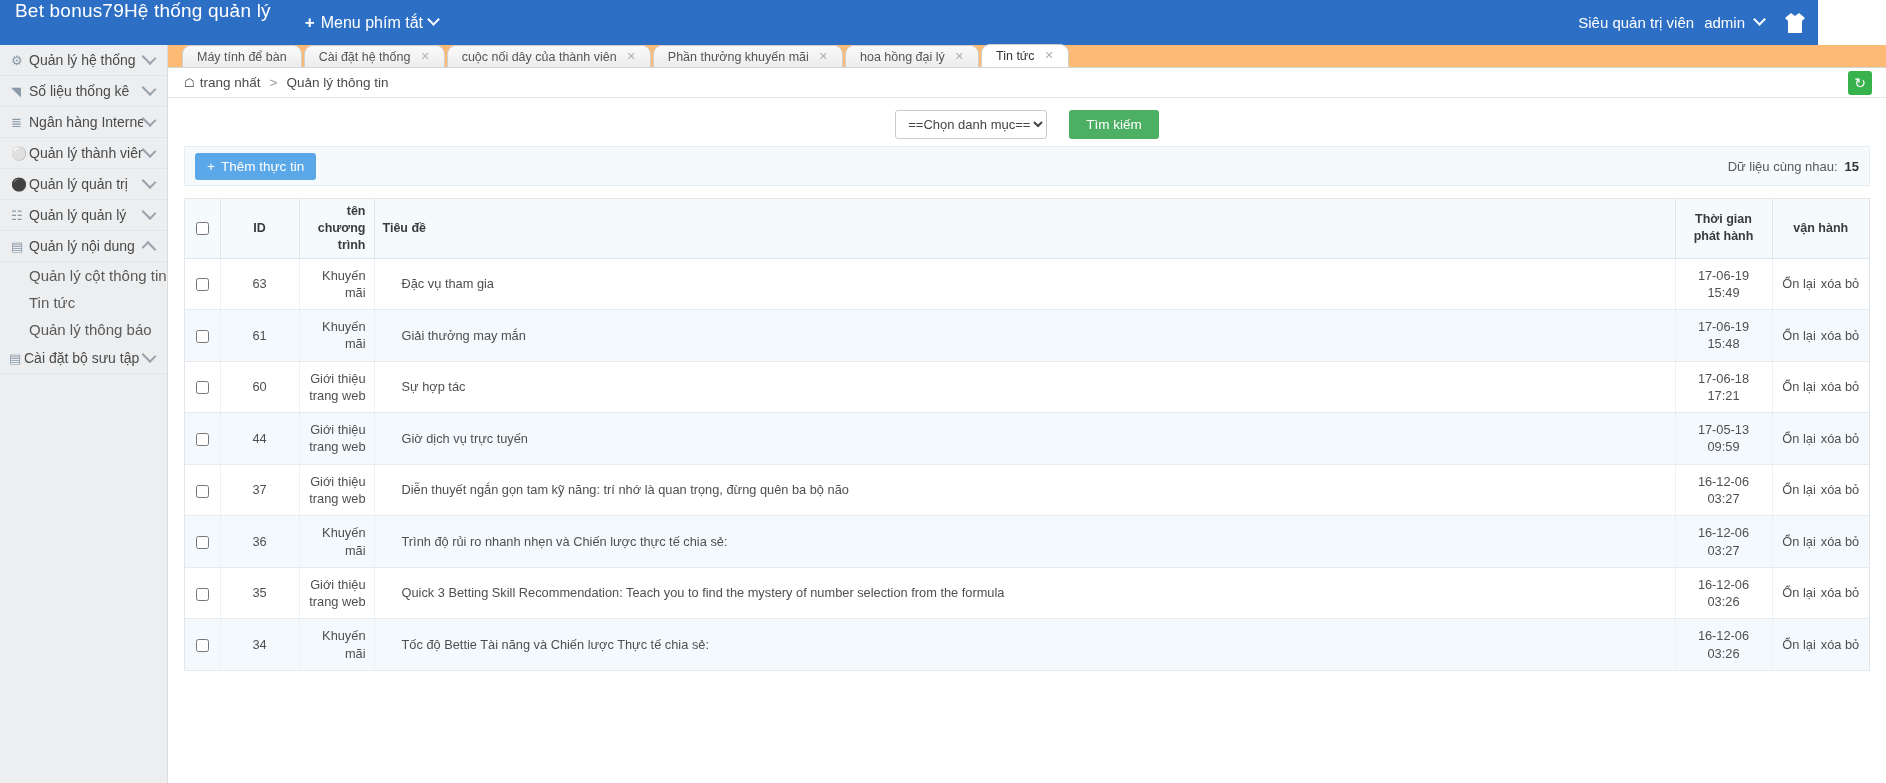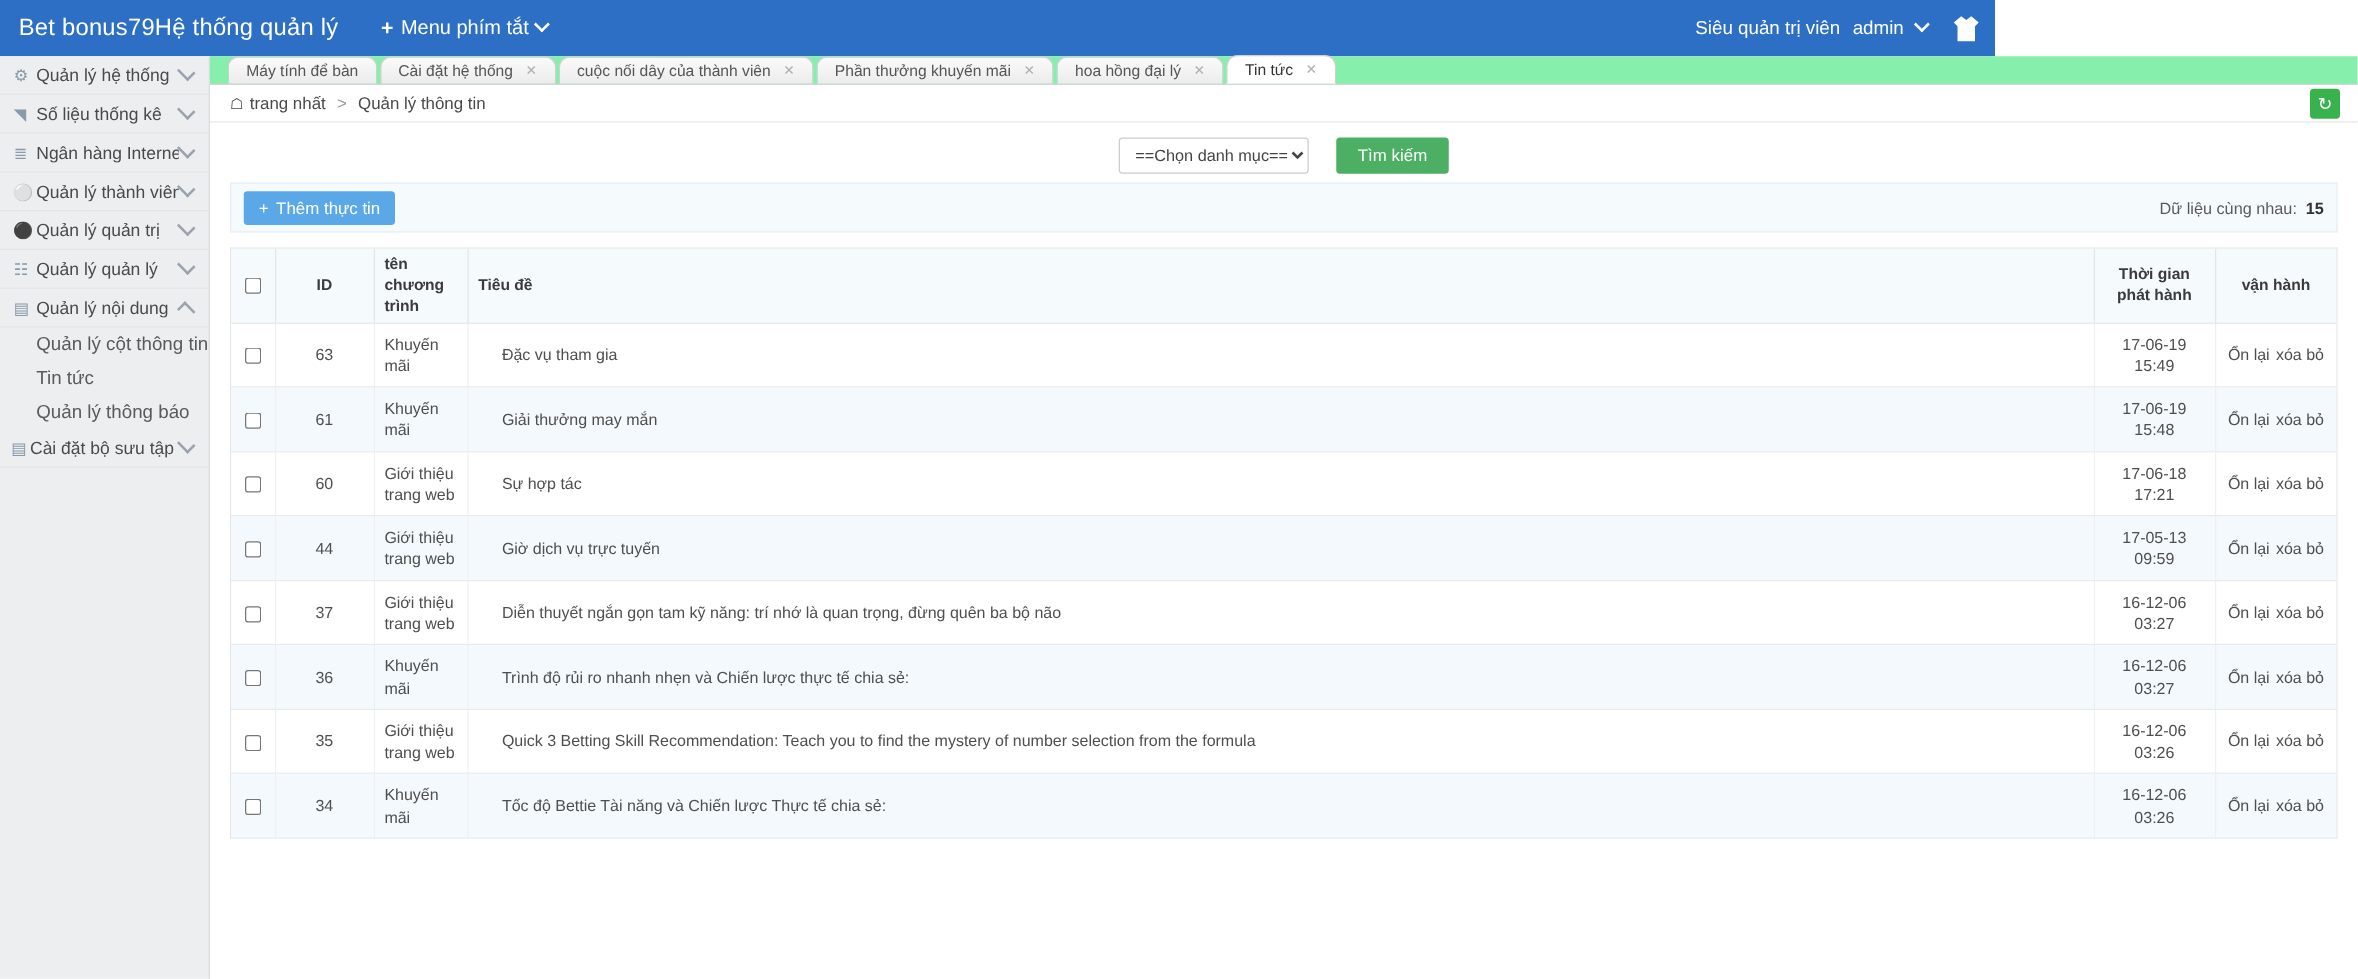--- a/index.html
+++ b/index.html
@@ -9,23 +9,23 @@
     overflow: hidden;
     background: #fff;
     font-family: "Liberation Sans", sans-serif;
     font-size: 13px;
     color: #555;
   }
 
   
   .topbar {
     position: absolute; top: 0; left: 0;
-    width: 1596px; height: 45px;
+    width: 1818px; height: 45px;
     background: #2c6fc4;
-    display: flex; align-items: center;
+    display: flex; 
     color: #fff;
   }
   .brand {
     margin-left: 15px;
     font-size: 19px;
     letter-spacing: .2px;
     white-space: nowrap;
   }
   .shortcut-menu {
     margin-left: 34px;
@@ -94,21 +94,21 @@
     background: #e4e6e8;
     border-radius: 0 4px 4px 0;
     display: flex; align-items: center; justify-content: center;
     color: #9aa3ab; font-size: 11px; cursor: pointer;
   }
 
   
   .tabstrip {
     position: absolute; top: 45px; left: 168px;
     width: 1718px; height: 23px;
-    background: #86efac;
+    background: #fdba74;
     border-bottom: 1px solid #d3d5d8;
     display: flex; align-items: flex-end;
     padding-left: 14px;
   }
   .tab {
     height: 22px;
     display: flex; align-items: center; gap: 10px;
     padding: 0 14px;
     margin-right: 2px;
     background: linear-gradient(#fafafa, #ececec);
@@ -236,21 +236,21 @@
     padding: 8px;
     line-height: 1.35;
     height: 38px;
   }
   tbody td:last-child { border-right: none; }
   tbody tr:nth-child(odd)  td { background: #fff; }
   tbody tr:nth-child(even) td { background: #f4f9fd; }
 
   .c-chk    { width: 35px;  text-align: center; }
   .c-id     { width: 79px;  text-align: center; }
-  .c-prog   { width: 75px;  text-align: left; }
+  .c-prog   { width: 75px;  text-align: right; }
   .c-title  { text-align: left; }
   .c-time   { width: 97px;  text-align: center; }
   .c-ops    { width: 97px;  text-align: center; margin-left: 16px; }
 
   tbody td.c-title { padding-left: 27px; }
 
   input[type=checkbox] {
     width: 13px; height: 13px;
     margin: 0; vertical-align: middle;
     accent-color: #fff;

